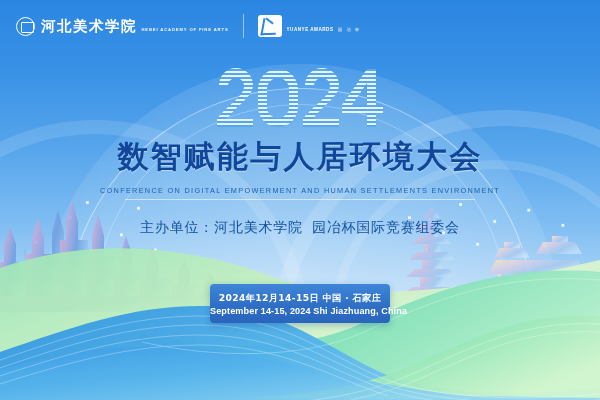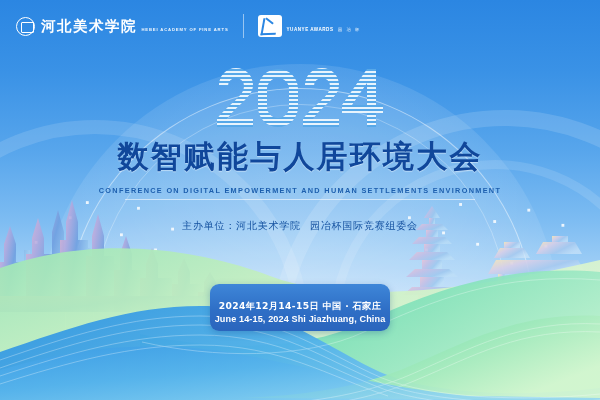--- a/index.html
+++ b/index.html
@@ -143,38 +143,38 @@
 
   .title-cn {
     position:absolute; top:127px; left:0; right:0;
     font-family:"DejaVu Sans","Liberation Sans",sans-serif;
     font-size:31px; font-weight:bold; color:#10479b;
     letter-spacing:2.2px; line-height:1.12;
     text-shadow:0 1px 1px rgba(255,255,255,0.45);
   }
   .title-en {
     position:absolute; top:174px; left:0; right:0;
-    font-size:7.3px; font-weight:bold; color:#1d5fae;
+    font-size:7.3px; font-weight:normal; color:#1d5fae;
     letter-spacing:1.32px; white-space:nowrap;
   }
   .title-rule {
     position:absolute; top:187px; left:50%; margin-left:-175px;
     width:350px; height:1px; background:rgba(255,255,255,0.55);
   }
   .organizer {
     position:absolute; top:207px; left:0; right:0;
     font-family:"DejaVu Sans","Liberation Sans",sans-serif;
-    font-size:10px; color:#13509f; letter-spacing:0.8px;
+    font-size:14px; color:#13509f; letter-spacing:0.8px;
   }
   .organizer .sep { display:inline-block; width:9px; }
 
   .date-badge {
     position:absolute; top:272px; left:50%; margin-left:-90px;
-    width:180px; padding:16px 0 6px;
-    border-radius:9px;
+    width:180px; padding:8px 0 6px;
+    border-radius:4px;
     background:linear-gradient(180deg,#3e86d8 0%,#2f6fc6 55%,#2a65bd 100%);
     box-shadow:0 2px 7px rgba(20,70,140,0.30);
     color:#ffffff;
   }
   .date-cn {
     font-family:"DejaVu Sans","Liberation Sans",sans-serif;
     font-size:9.2px; font-weight:bold; letter-spacing:0.35px; line-height:1.35;
     white-space:nowrap;
   }
   .date-en {
@@ -425,16 +425,16 @@
 
     <div class="title-en">CONFERENCE ON DIGITAL EMPOWERMENT AND HUMAN SETTLEMENTS ENVIRONMENT</div>
     <div class="title-rule"></div>
 
     <div class="organizer">
       <span>主办单位：</span><span>河北美术学院</span><span class="sep"></span><span>园冶杯国际竞赛组委会</span>
     </div>
 
     <div class="date-badge">
       <div class="date-cn">2024年12月14-15日  中国 · 石家庄</div>
-      <div class="date-en">June 14-15, 2024 Shi Jiazhuang, China</div>
+      <div class="date-en">September 14-15, 2024 Shi Jiazhuang, China</div>
     </div>
   </div>
 </div>
 
 </body></html>

